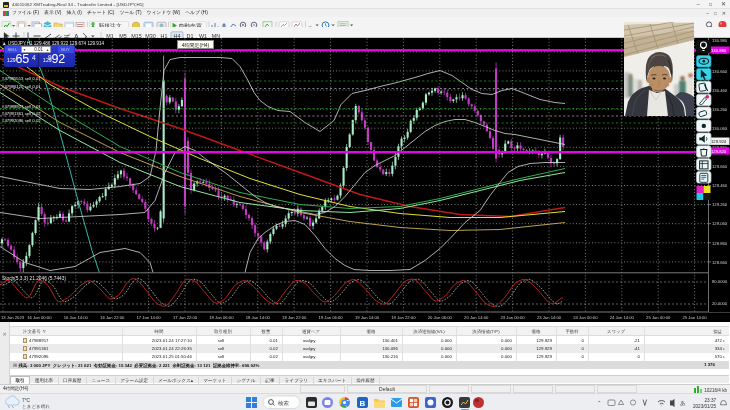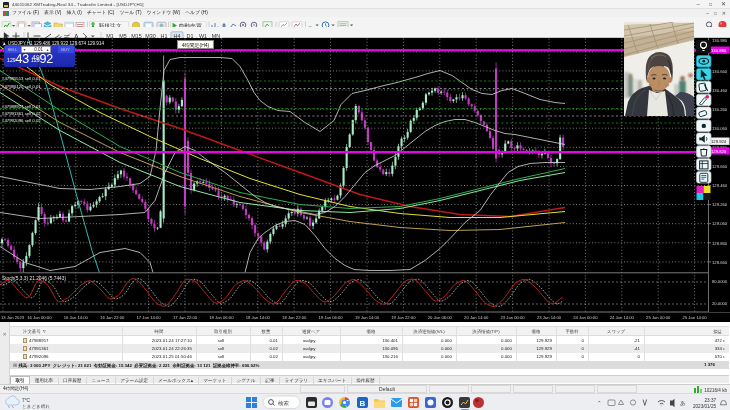--- a/index.html
+++ b/index.html
@@ -20,21 +20,21 @@
 #chartwrap{position:absolute;left:0;top:37.5px;width:730px;height:284px;background:#000}
 .quote{position:absolute;left:3.5px;top:45.4px;width:71px;height:21.6px;background:linear-gradient(180deg,#2d3ad0,#1c27a8);border-radius:2px;z-index:5}
 .qbtn{position:absolute;top:0.8px;height:7px;font-size:4.2px;color:#b9c8f8;text-align:center;line-height:7.4px;background:#3a49e0;border-radius:1px}
 .sell{left:1px;width:16px}
 .buy{right:1px;width:16px}
 .qlot{position:absolute;left:17.5px;top:0.6px;width:30px;height:7.4px;background:#fff;border:0.5px solid #99a;border-radius:1px;font-size:4.5px;color:#222;display:flex;align-items:center}
 .qarr{font-size:4px;color:#555;padding:0 1.5px}
 .qval{flex:1;text-align:right;padding-right:2px}
 .qprice{position:absolute;top:8px;height:13.6px;color:#fff}
 .sellp{left:0;width:35px;border-right:1px solid #1a1f70}
-.buyp{left:24px;width:14px}
+.buyp{left:36px;width:14px}
 .qprice .p1{position:absolute;left:3.5px;bottom:3.5px;font-size:5.2px}
 .qprice .p2{position:absolute;left:12px;bottom:0.5px;font-size:12.5px;letter-spacing:-0.3px}
 .qprice .p3{position:absolute;right:2px;top:0.5px;font-size:6.5px}
 .tooltip{position:absolute;left:177px;top:40px;width:37px;height:8.5px;background:#fffef2;border:0.6px solid #888;font-size:5px;color:#222;text-align:center;line-height:8px;z-index:9;box-shadow:1px 1px 1px rgba(0,0,0,0.4)}
 .photo{position:absolute;left:624px;top:22px;z-index:8}
 .anntool{position:absolute;left:694.5px;top:39px;z-index:9}
 .terminal{position:absolute;left:0;top:321.5px;width:730px;height:62px;background:#fff}
 .sidec{position:absolute;left:0;top:0;width:10px;height:62px;background:#ececec;border-right:1px solid #d5d5d5;text-align:center}
 .hrow{position:absolute;left:10px;top:4px;width:719px;height:10.5px;background:#f2f2f2;border-top:1px solid #dcdcdc;border-bottom:1px solid #dcdcdc}
 .hc{position:absolute;top:2.5px;font-size:4.4px;color:#444;text-align:center;white-space:nowrap;overflow:hidden}
@@ -685,21 +685,21 @@
 <div class="quote">
  <div class="qbtn sell">SELL</div>
  <div class="qlot">
         <span class="qarr">▾</span>
         <span class="qval">0.01</span>
         <span class="qarr">▴</span>
       </div>
  <div class="qbtn buy">BUY</div>
  <div class="qprice sellp">
         <span class="p1">129</span>
-        <span class="p2">43</span>
+        <span class="p2">65</span>
         <span class="p3">4</span>
       </div>
  <div class="qprice buyp">
         <span class="p1">129</span>
         <span class="p2">92</span>
         <span class="p3">9</span>
       </div>
 </div>
 <div class="tooltip">4時間足(H4)</div>
 

